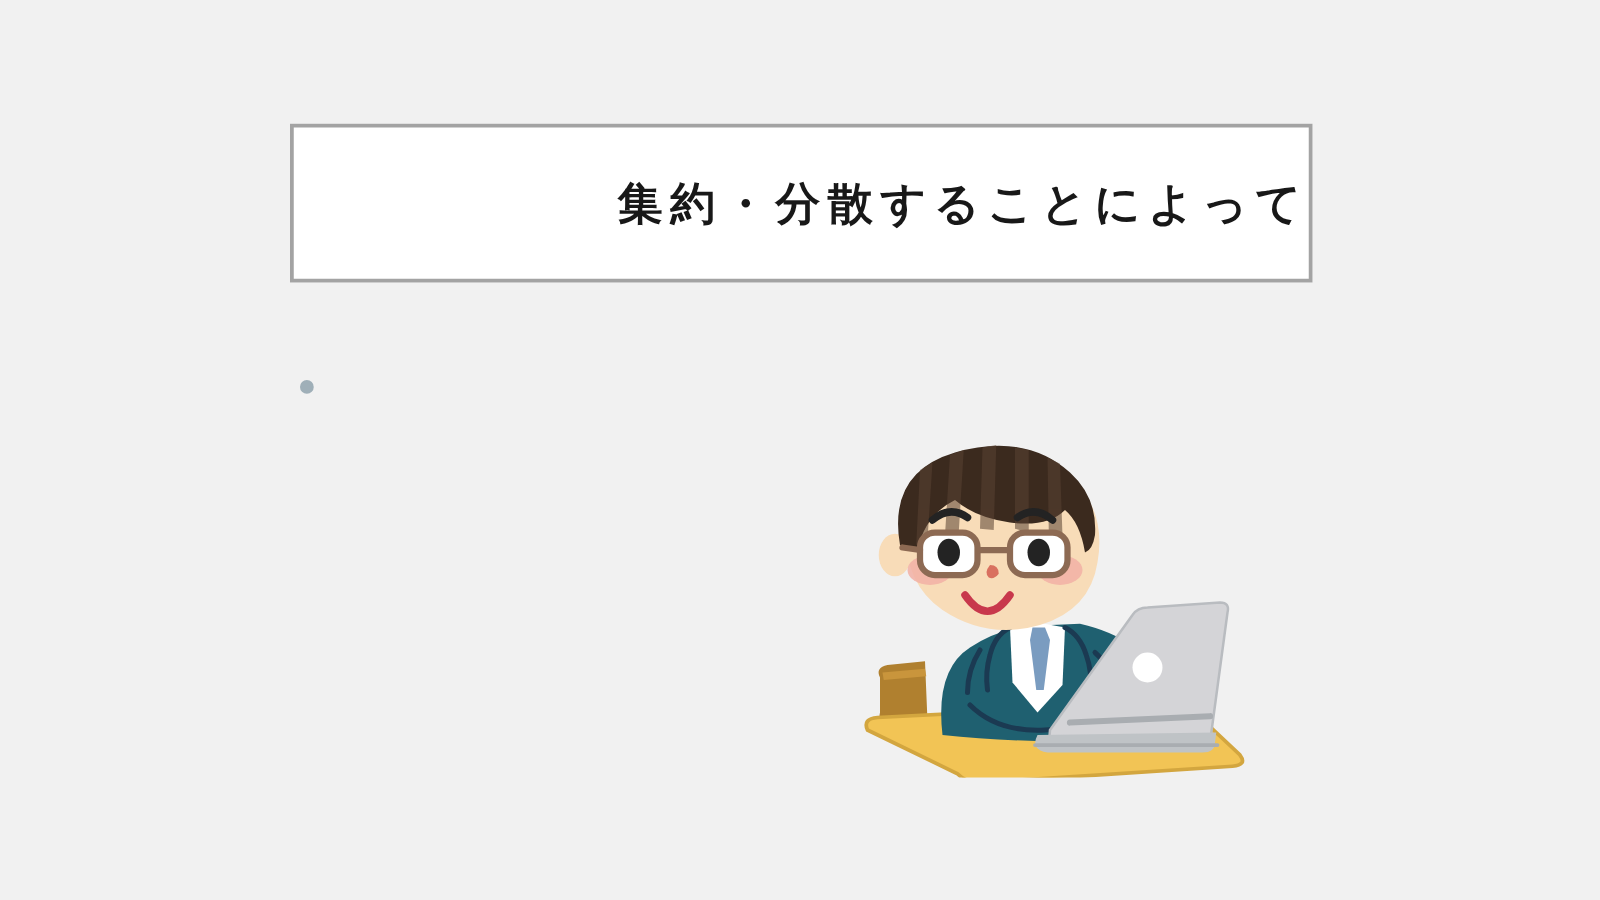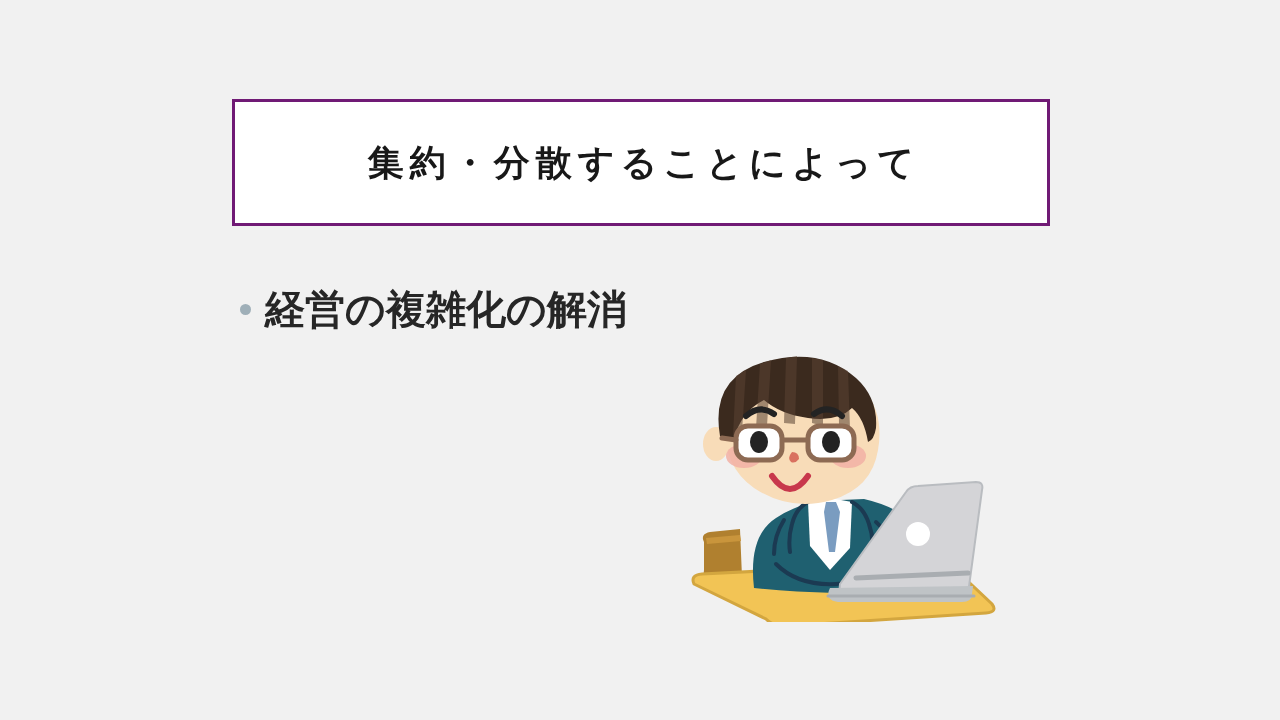--- a/index.html
+++ b/index.html
@@ -22,24 +22,24 @@
 
   
   #title-box {
     position: absolute;
     left: 232px;
     top: 99px;
     width: 818px;
     height: 127px;
     box-sizing: border-box;
     background: #ffffff;
-    border: 3px solid #701a75;
+    border: 3px solid #a3a3a3;
     display: flex;
     align-items: center;
-    justify-content: center;
+    justify-content: flex-end;
   }
   #title-text {
     font-size: 36px;
     font-weight: 700;
     color: #181818;
     letter-spacing: 6px;
     text-indent: 6px;
     line-height: 1.2;
     white-space: nowrap;
   }
@@ -93,21 +93,20 @@
 <div id="slide">
 
   <div id="title-box">
     <div id="title-text">集約・分散することによって</div>
   </div>
 
   <div id="bullet-list">
 
     <div class="bullet-row">
       <span class="bullet-dot"></span>
-      <span class="bullet-label">経営の複雑化の解消</span>
     </div>
 
 
   </div>
 
   <div id="illustration">
     <svg viewBox="0 0 320 270" xmlns="http://www.w3.org/2000/svg">
 
       <g>
         <path d="M24 190 q-4 -8 6 -10 l30 -3 l2 48 l-32 2 q-8 -1 -6 -9 z" fill="#b0802f"></path>

